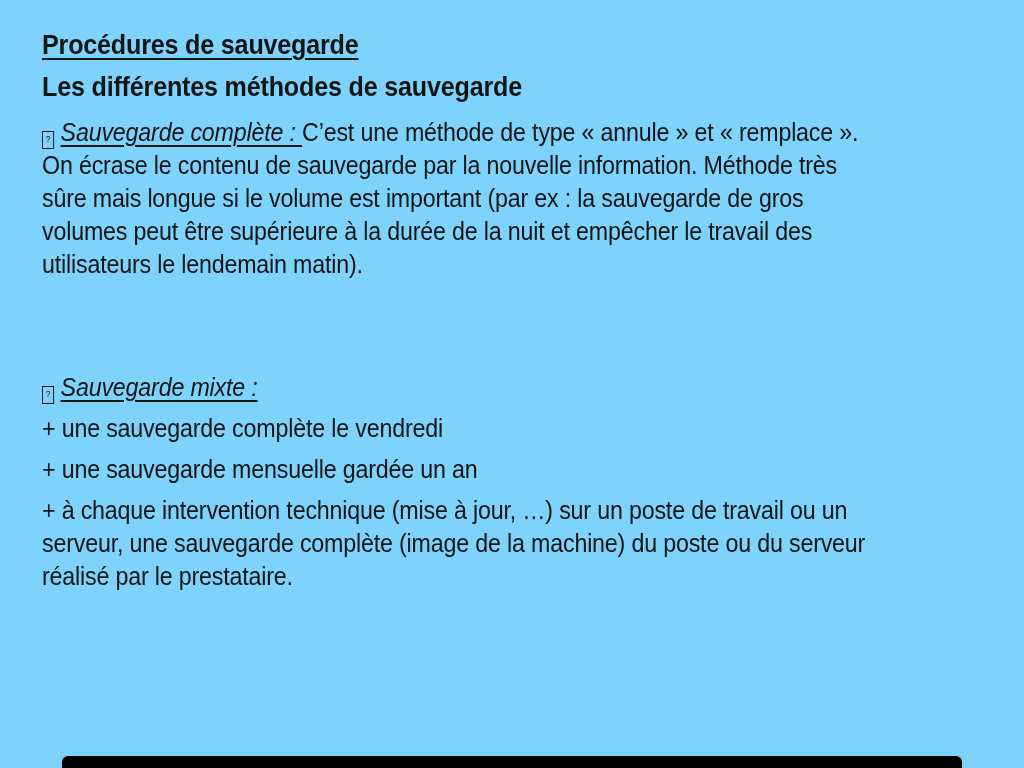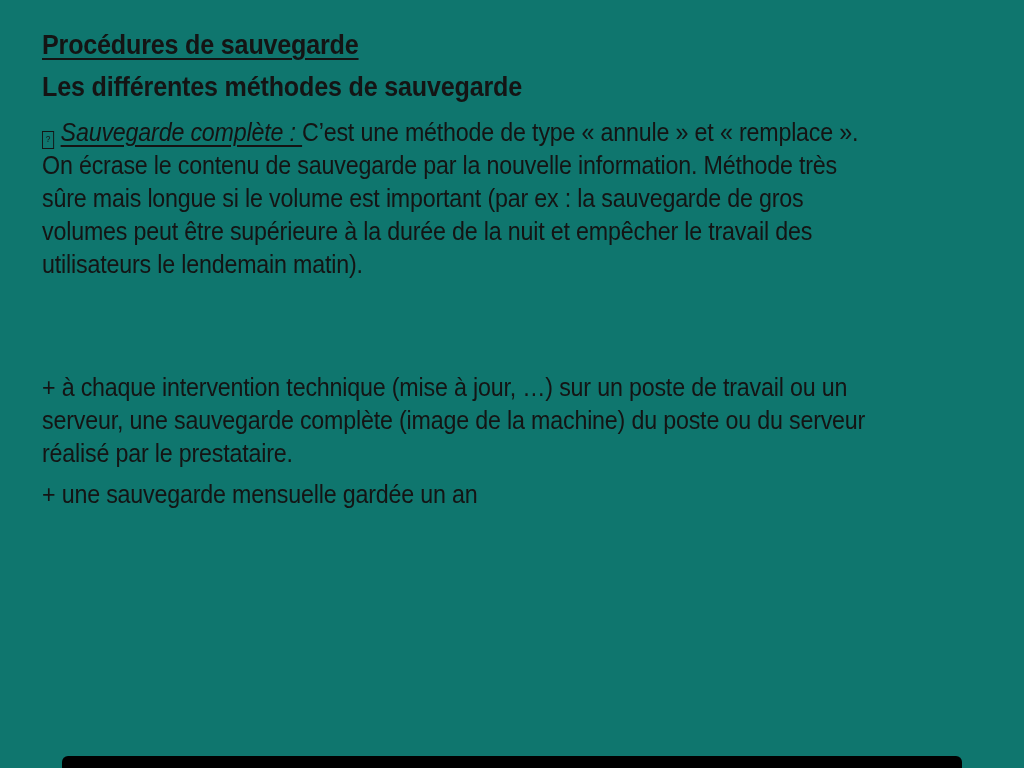--- a/index.html
+++ b/index.html
@@ -4,21 +4,21 @@
 <style>
   html, body {
     margin: 0;
     padding: 0;
     background: #ffffff;
   }
   .slide {
     position: relative;
     width: 1024px;
     height: 768px;
-    background: #0f766e;
+    background: #7dd3fc;
     overflow: hidden;
     font-family: "Liberation Sans", sans-serif;
     color: #141414;
   }
   .content {
     position: absolute;
     top: 24px;
     left: 42px;
     right: 20px;
   }
@@ -103,29 +103,37 @@
       <div class="line body-line">sûre mais longue si le volume est important (par ex : la sauvegarde de gros</div>
       <div class="line body-line">volumes peut être supérieure à la durée de la nuit et empêcher le travail des</div>
       <div class="line body-line">utilisateurs le lendemain matin).</div>
     </div>
 
     <div class="blank-line"></div>
 
 
     <div class="blank-line"></div>
 
+    <div class="para">
+      <div class="line body-line">
+        <span class="tofu">?</span><span class="lead-in">Sauvegarde mixte :</span>
+      </div>
+    </div>
 
 
+    <div class="para">
+      <div class="line body-line">+ une sauvegarde complète le vendredi</div>
+    </div>
+
+    <div class="para">
+      <div class="line body-line">+ une sauvegarde mensuelle gardée un an</div>
+    </div>
 
     <div class="para">
       <div class="line body-line">+ à chaque intervention technique (mise à jour, …) sur un poste de travail ou un</div>
       <div class="line body-line">serveur, une sauvegarde complète (image de la machine) du poste ou du serveur</div>
       <div class="line body-line">réalisé par le prestataire.</div>
-    </div>
-
-    <div class="para">
-      <div class="line body-line">+ une sauvegarde mensuelle gardée un an</div>
     </div>
 
   </div>
 
   <div class="progress-bar"></div>
 </div>
 
 </body></html>

